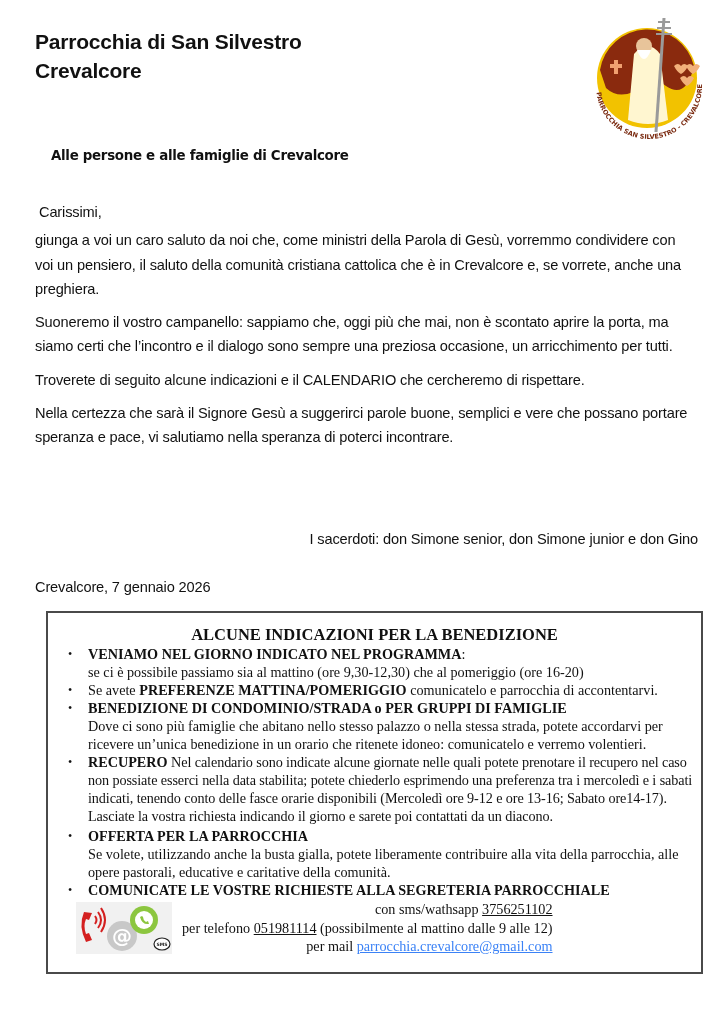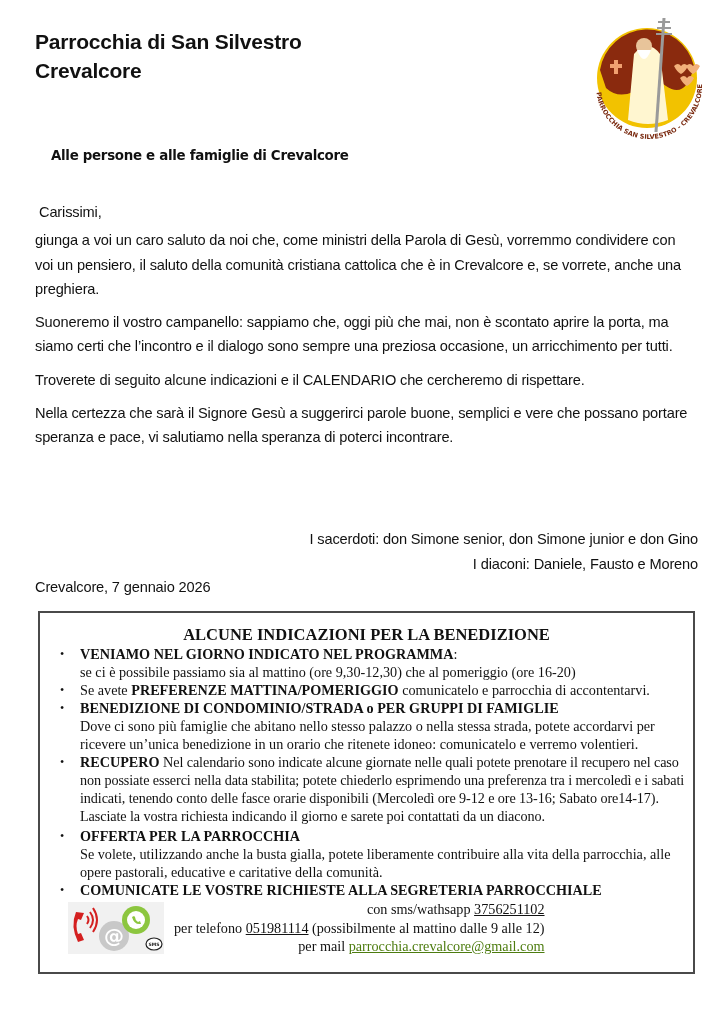--- a/index.html
+++ b/index.html
@@ -28,39 +28,39 @@
   .signature {
     position: absolute; right: 26px; top: 527px; text-align: right;
     font-family: "Liberation Sans", sans-serif; font-size: 14.6px; line-height: 25px; letter-spacing: -0.15px;
   }
   .date-line {
     position: absolute; left: 35px; top: 579px;
     font-family: "Liberation Sans", sans-serif; font-size: 14.6px; letter-spacing: -0.15px;
   }
 
   .info-box {
-    position: absolute; left: 38px; top: 611px; width: 657px; height: 363px;
+    position: absolute; left: 46px; top: 611px; width: 657px; height: 363px;
     border: 2px solid #4a4a4a; box-sizing: border-box;
     font-family: "Liberation Serif", serif; font-size: 14.2px; line-height: 18px;
   }
   .box-title {
     text-align: center; font-weight: bold; font-size: 16.5px; margin-top: 12px; line-height: 20px;
   }
   .box-list { list-style: none; margin: 0; padding: 0; }
   .box-list li { position: relative; padding-left: 40px; padding-right: 6px; }
   .box-list li .bullet {
     position: absolute; left: 20px; top: 0; font-size: 12px;
   }
   .box-list .desc { display: block; }
   .box-list .tight { letter-spacing: -0.1px; }
   .contact-row { position: relative; height: 60px; margin-top: 1px; }
   .contact-icons { position: absolute; left: 28px; top: 2px; width: 96px; height: 52px; }
   .contact-lines { position: absolute; left: 134px; top: 0; line-height: 18.5px; text-align: right; }
   .u { text-decoration: underline; }
-  .mail-link { color: #4d7c0f; text-decoration: underline; }
+  .mail-link { color: #3b82f6; text-decoration: underline; }
 </style>
 </head>
 <body>
 
 <div class="header-title">
   <div>Parrocchia di San Silvestro</div>
   <div>Crevalcore</div>
 </div>
 
 <svg class="logo" viewBox="0 0 130 132">
@@ -90,21 +90,20 @@
 <div class="body-text" style="top:196px;">
   <p class="first">Carissimi,</p>
   <p>giunga a voi un caro saluto da noi che, come ministri della Parola di Gesù, vorremmo condividere con voi un pensiero, il saluto della comunità cristiana cattolica che è in Crevalcore e, se vorrete, anche una preghiera.</p>
   <p>Suoneremo il vostro campanello: sappiamo che, oggi più che mai, non è scontato aprire la porta, ma siamo certi che l’incontro e il dialogo sono sempre una preziosa occasione, un arricchimento per tutti.</p>
   <p>Troverete di seguito alcune indicazioni e il CALENDARIO che cercheremo di rispettare.</p>
   <p>Nella certezza che sarà il Signore Gesù a suggerirci parole buone, semplici e vere che possano portare speranza e pace, vi salutiamo nella speranza di poterci incontrare.</p>
 </div>
 
 <div class="signature">
   <div>I sacerdoti: don Simone senior, don Simone junior e don Gino</div>
-  <div>I diaconi: Daniele, Fausto e Moreno</div>
 </div>
 
 <div class="date-line">Crevalcore, 7 gennaio 2026</div>
 
 <div class="info-box">
   <div class="box-title">ALCUNE INDICAZIONI PER LA BENEDIZIONE</div>
   <ul class="box-list">
 
     <li>
       <span class="bullet">•</span>

